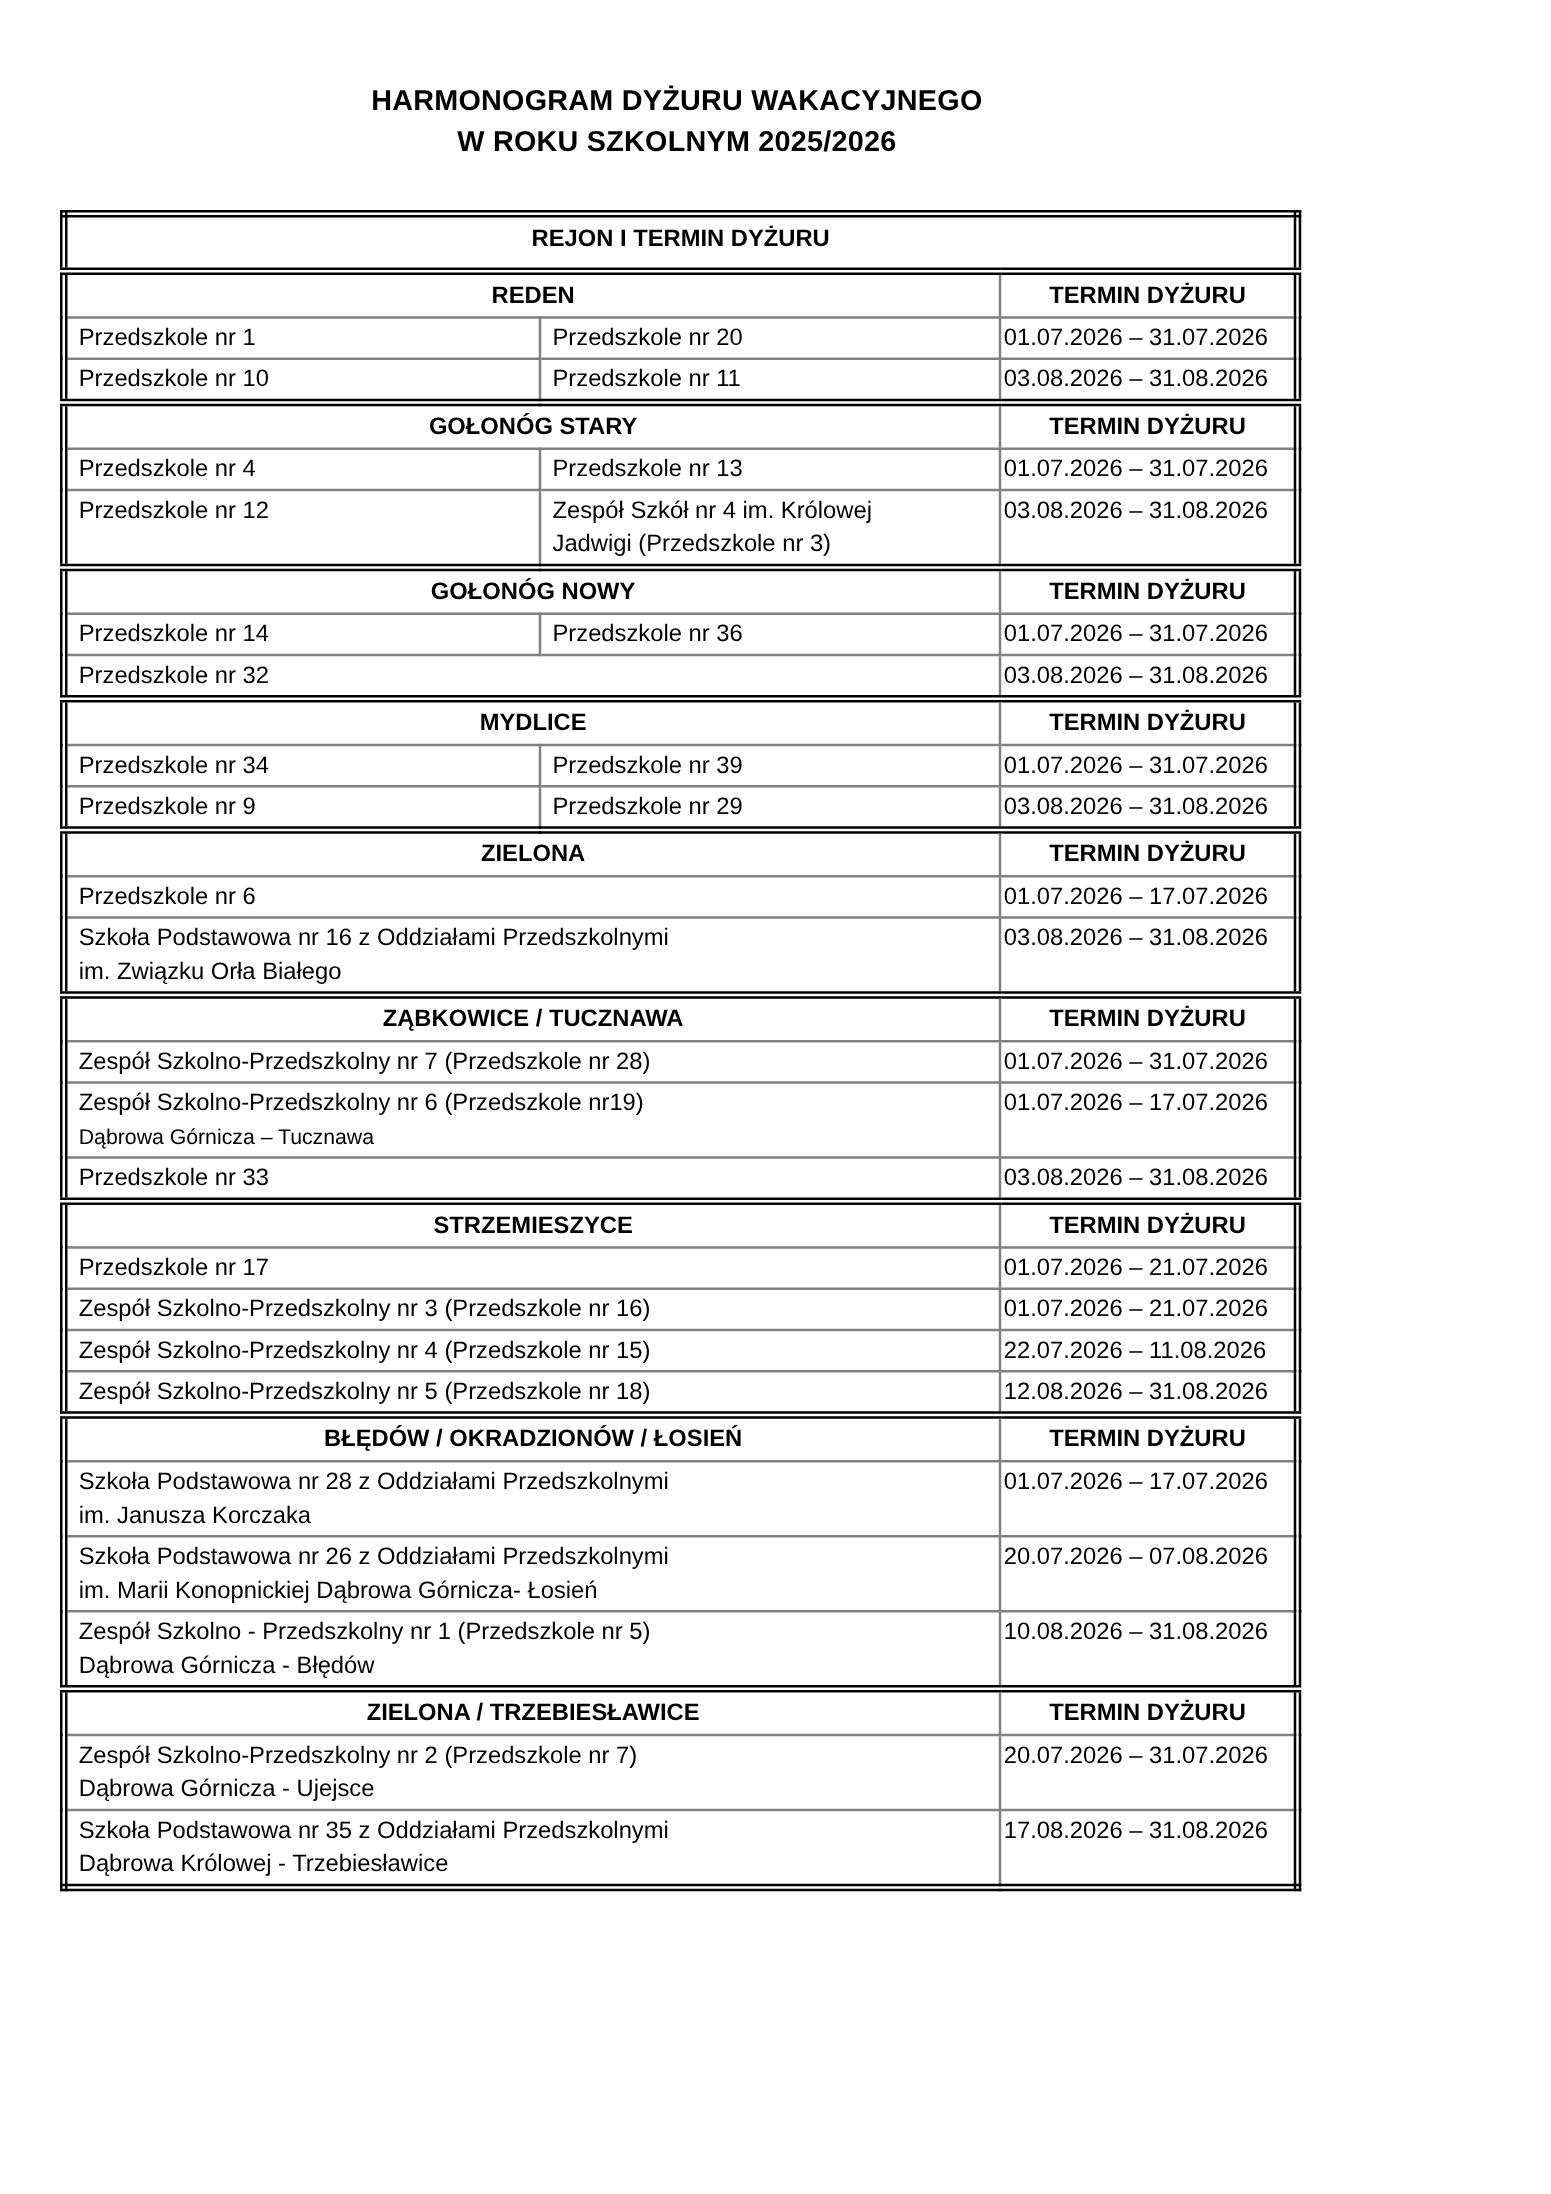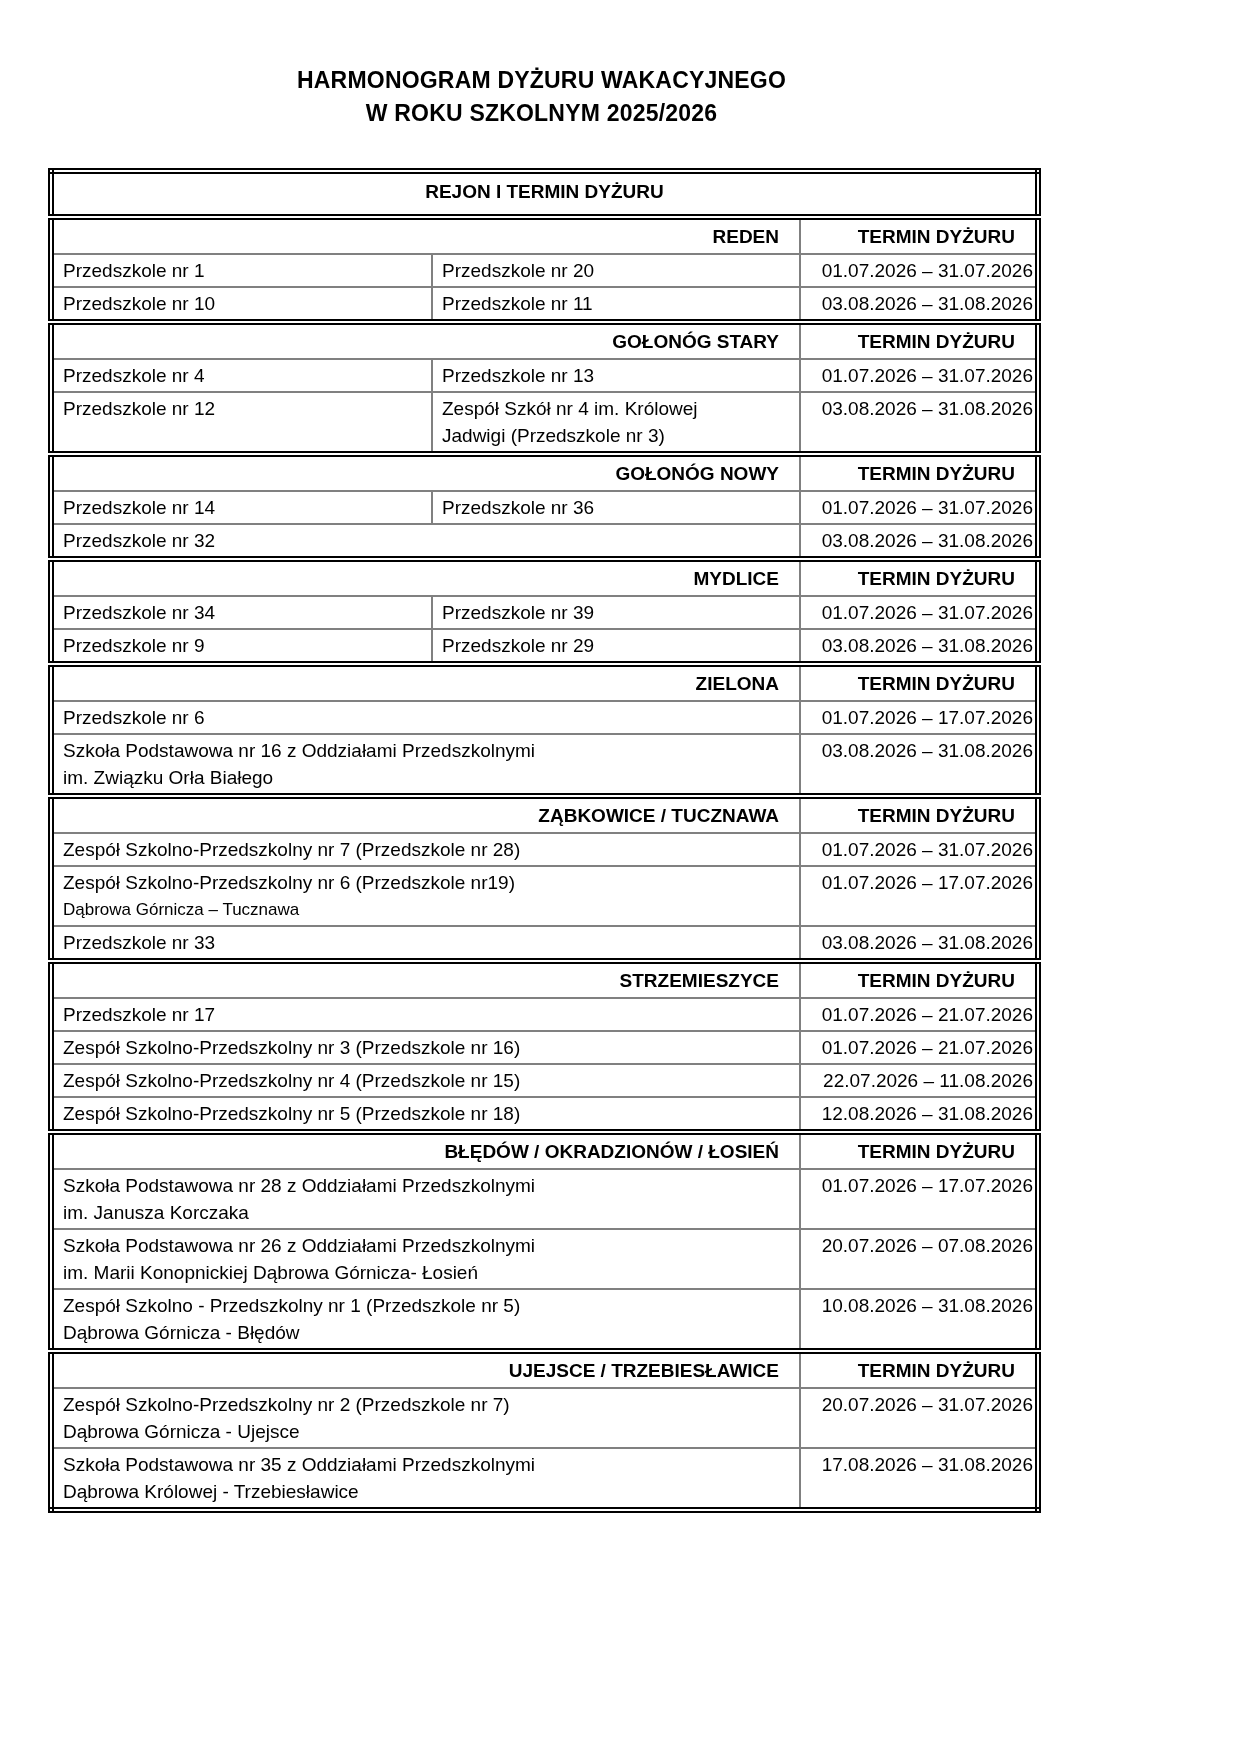--- a/index.html
+++ b/index.html
@@ -19,24 +19,24 @@
   table.sched td{
     border:2px solid #808080;vertical-align:top;overflow:hidden;
     font-size:19px;line-height:27px;
   }
   td.mh{
     border-bottom:6px double #000;text-align:center;font-weight:700;
     font-size:22px;height:34px;padding:4px 2px 2px 2px;line-height:30px;
   }
   tr.shr td{border-top:6px double #000;}
   td.sh{
-    text-align:right;font-weight:700;height:24px;padding:3px 20px;
+    text-align:center;font-weight:700;height:24px;padding:3px 4px;
   }
   td.dc{padding:2px 6px 2px 9px;margin-left:14px;}
-  td.tc{text-align:right;padding:2px 2px;}
+  td.tc{text-align:left;padding:2px 2px;}
   tr.r1 td{height:25px;}
   tr.r2 td{height:54px;}
   .ln{display:block;}
   .sub-small{font-size:17px;}
   .wrapnarrow{display:block;max-width:312px;}
 </style>
 </head>
 <body>
 
 <div class="page">
@@ -196,21 +196,21 @@
     </tr>
     <tr class="r2">
       <td class="dc" colspan="2">
         <span class="ln">Zespół Szkolno - Przedszkolny nr 1 (Przedszkole nr 5)</span>
         <span class="ln">Dąbrowa Górnicza - Błędów</span>
       </td>
       <td class="tc">10.08.2026 – 31.08.2026</td>
     </tr>
 
     <tr class="shr">
-      <td class="sh" colspan="2">UJEJSCE / TRZEBIESŁAWICE</td>
+      <td class="sh" colspan="2">ZIELONA / TRZEBIESŁAWICE</td>
       <td class="sh">TERMIN DYŻURU</td>
     </tr>
     <tr class="r2">
       <td class="dc" colspan="2">
         <span class="ln">Zespół Szkolno-Przedszkolny nr 2 (Przedszkole nr 7)</span>
         <span class="ln">Dąbrowa Górnicza - Ujejsce</span>
       </td>
       <td class="tc">20.07.2026 – 31.07.2026</td>
     </tr>
     <tr class="r2">

